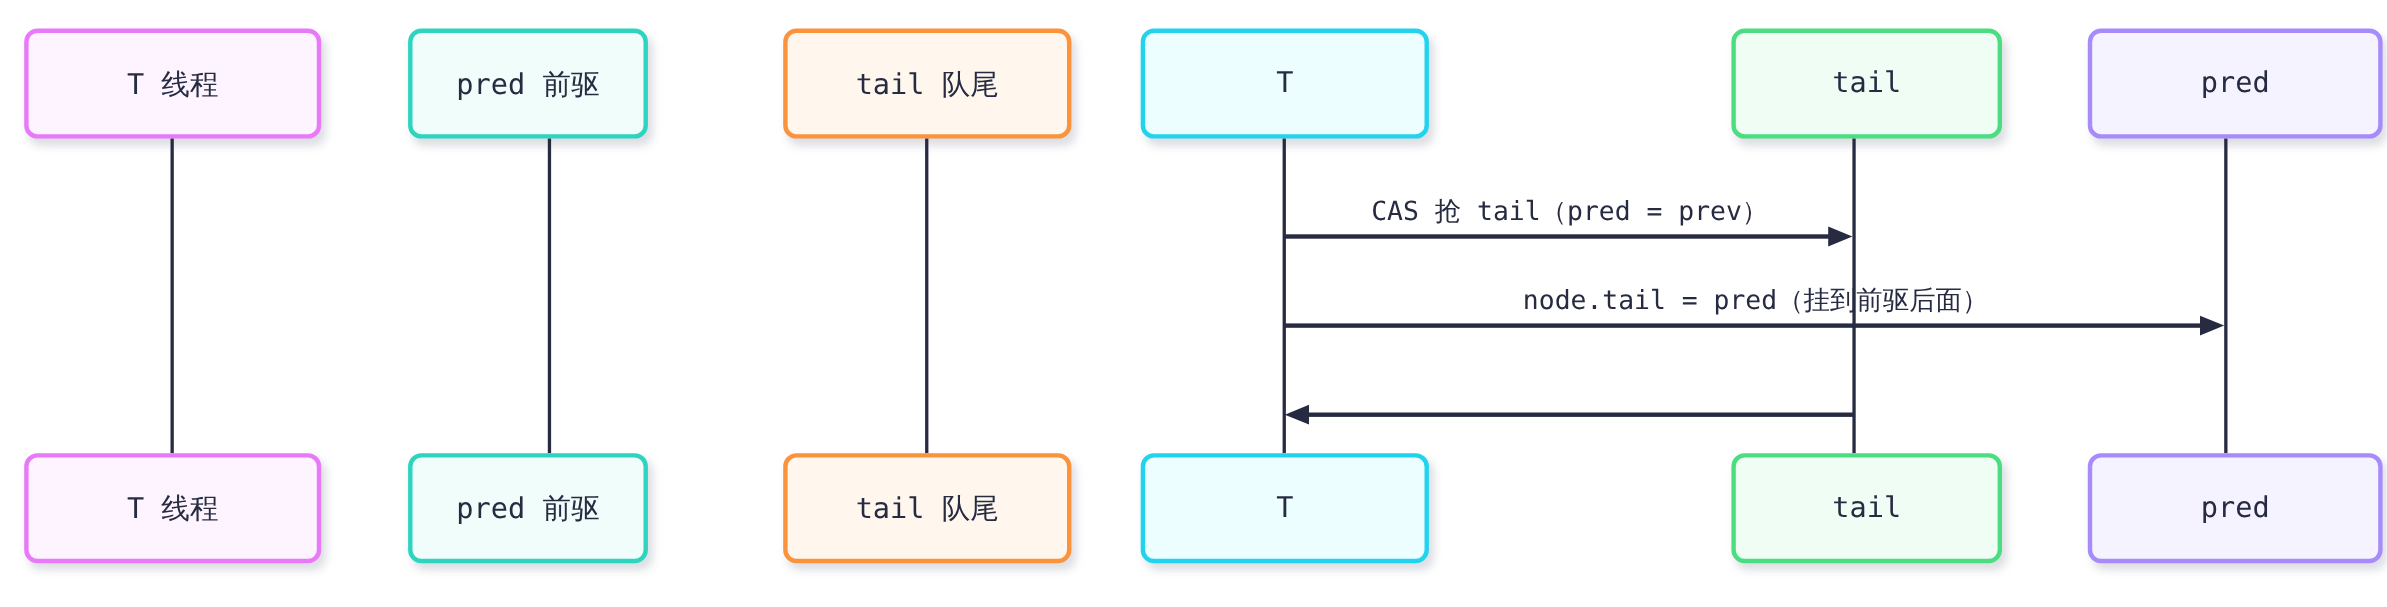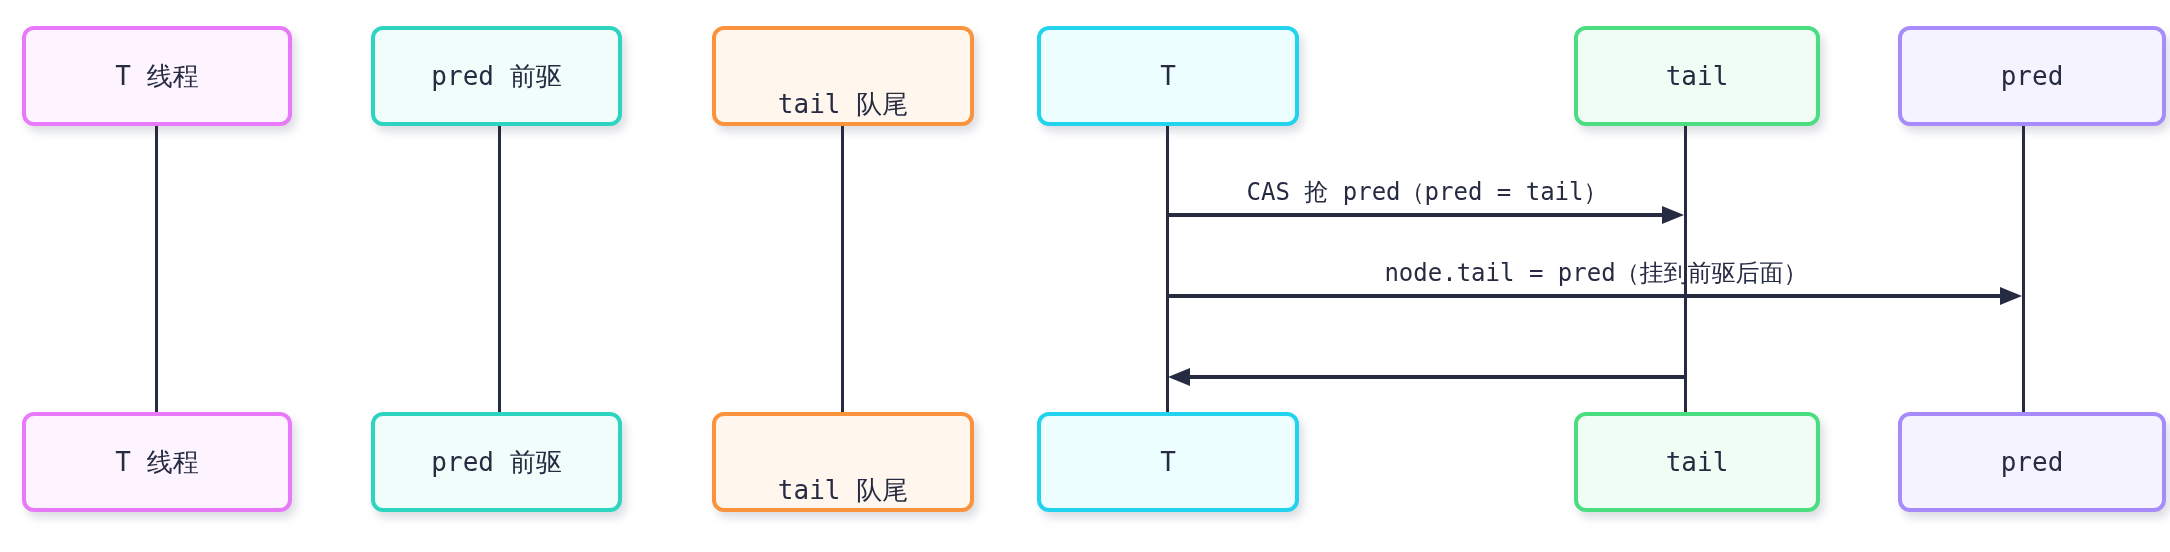--- a/index.html
+++ b/index.html
@@ -31,22 +31,22 @@
     font-size: 26px;
     font-weight: 500;
     color: #262b42;
     white-space: nowrap;
   }
   .row-top    { top: 26px; }
   .row-bottom { top: 412px; }
 
   
   .c0 { left: 22px;   width: 270px; }
-  .c1 { left: 371px;  width: 251px; }
-  .c2 { left: 712px;  width: 262px; align-items: flex-end; }
+  .c1 { left: 371px;  width: 218px; }
+  .c2 { left: 712px;  width: 262px; }
   .c3 { left: 1037px; width: 262px; }
   .c4 { left: 1560px; width: 246px; margin-left: 14px; }
   .c5 { left: 1898px; width: 268px; }
 
   .lifeline {
     position: absolute;
     top: 126px;
     height: 286px;
     width: 3px;
     background: #262b42;
@@ -120,21 +120,21 @@
     <span class="plabel">pred</span>
   </div>
 
   <div class="lifeline l0" style="background-color: rgb(38, 43, 66);"></div>
   <div class="lifeline l1" style="background-color: rgb(38, 43, 66);"></div>
   <div class="lifeline l2" style="background-color: rgb(38, 43, 66);"></div>
   <div class="lifeline l3" style="background-color: rgb(38, 43, 66);"></div>
   <div class="lifeline l4" style="background-color: rgb(38, 43, 66);"></div>
   <div class="lifeline l5" style="background-color: rgb(38, 43, 66);"></div>
 
-  <div class="msg-label m0-label" style="color: rgb(38, 43, 66);">CAS 抢 pred（pred = tail）</div>
+  <div class="msg-label m0-label" style="color: rgb(38, 43, 66);">CAS 抢 tail（pred = prev）</div>
   <div class="msg-line m0-line" style="background-color: rgb(38, 43, 66);"></div>
   <div class="msg-arrowhead dir-right m0-head" style="border-left-color: rgb(38, 43, 66);"></div>
 
   <div class="msg-label m1-label" style="color: rgb(38, 43, 66);">node.tail = pred（挂到前驱后面）</div>
   <div class="msg-line m1-line" style="background-color: rgb(38, 43, 66);"></div>
   <div class="msg-arrowhead dir-right m1-head" style="border-left-color: rgb(38, 43, 66);"></div>
 
   <div class="msg-line m2-line" style="background-color: rgb(38, 43, 66);"></div>
   <div class="msg-arrowhead dir-left m2-head" style="border-right-color: rgb(38, 43, 66);"></div>
 

